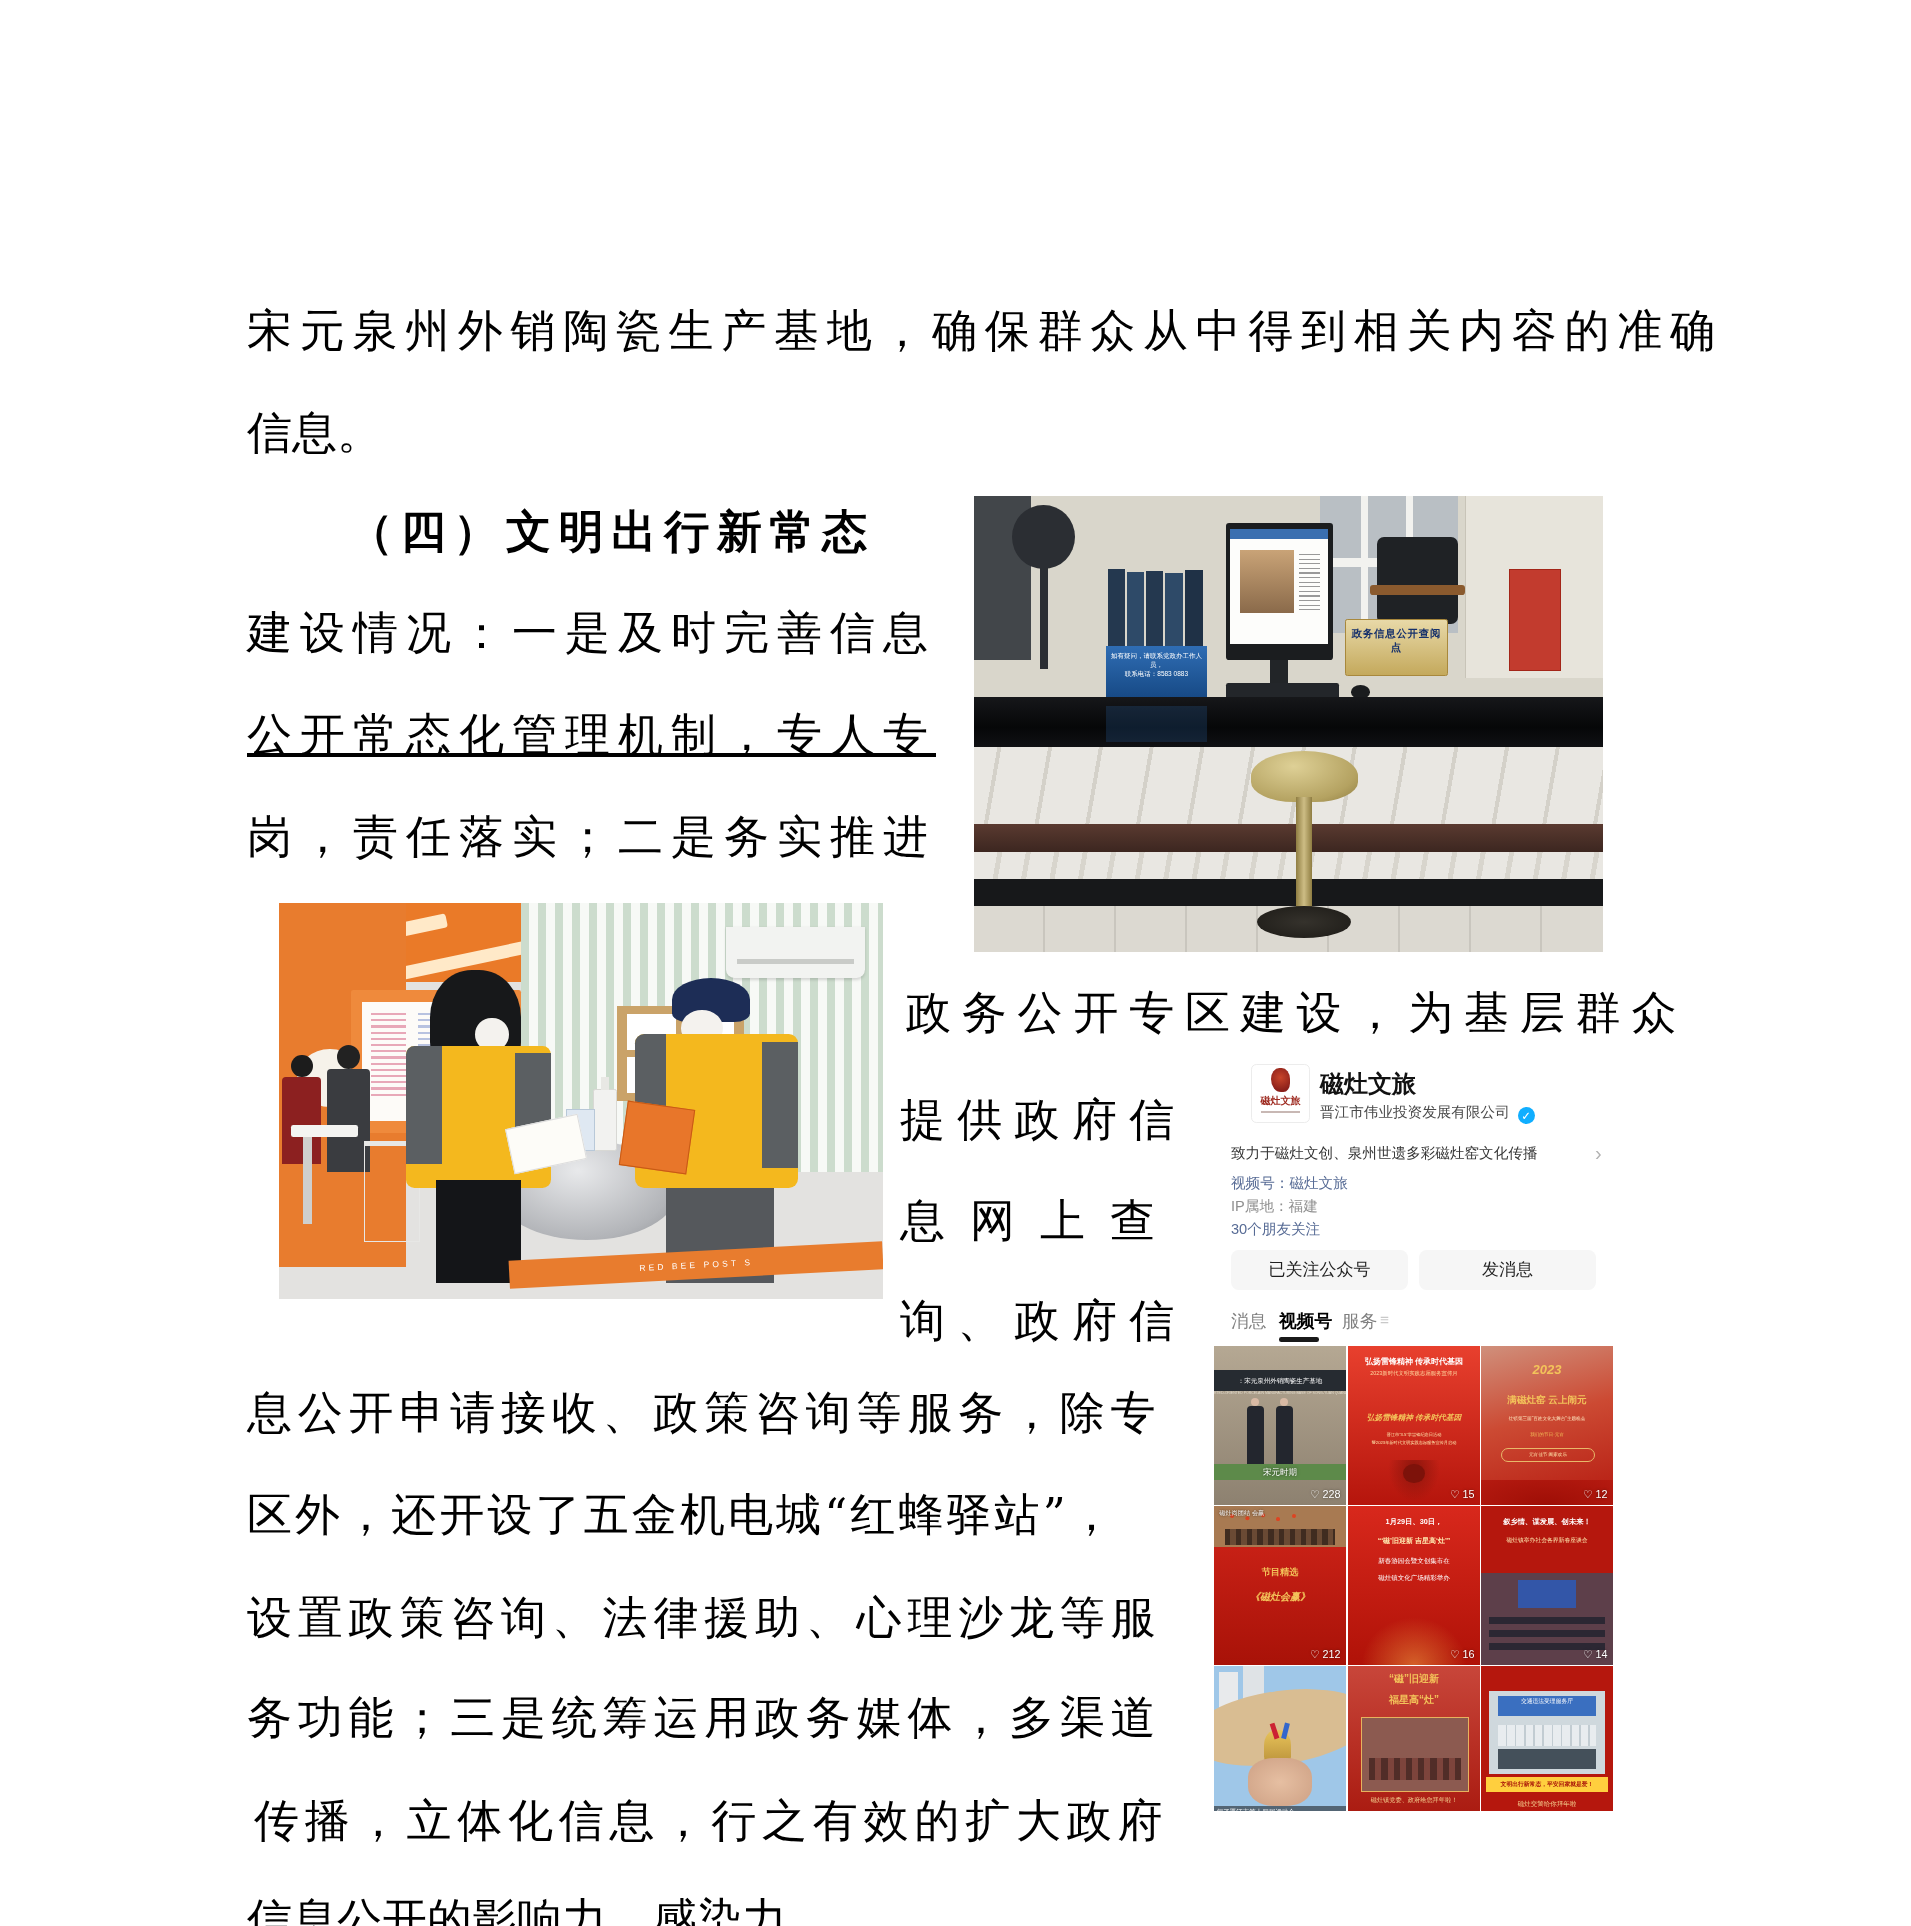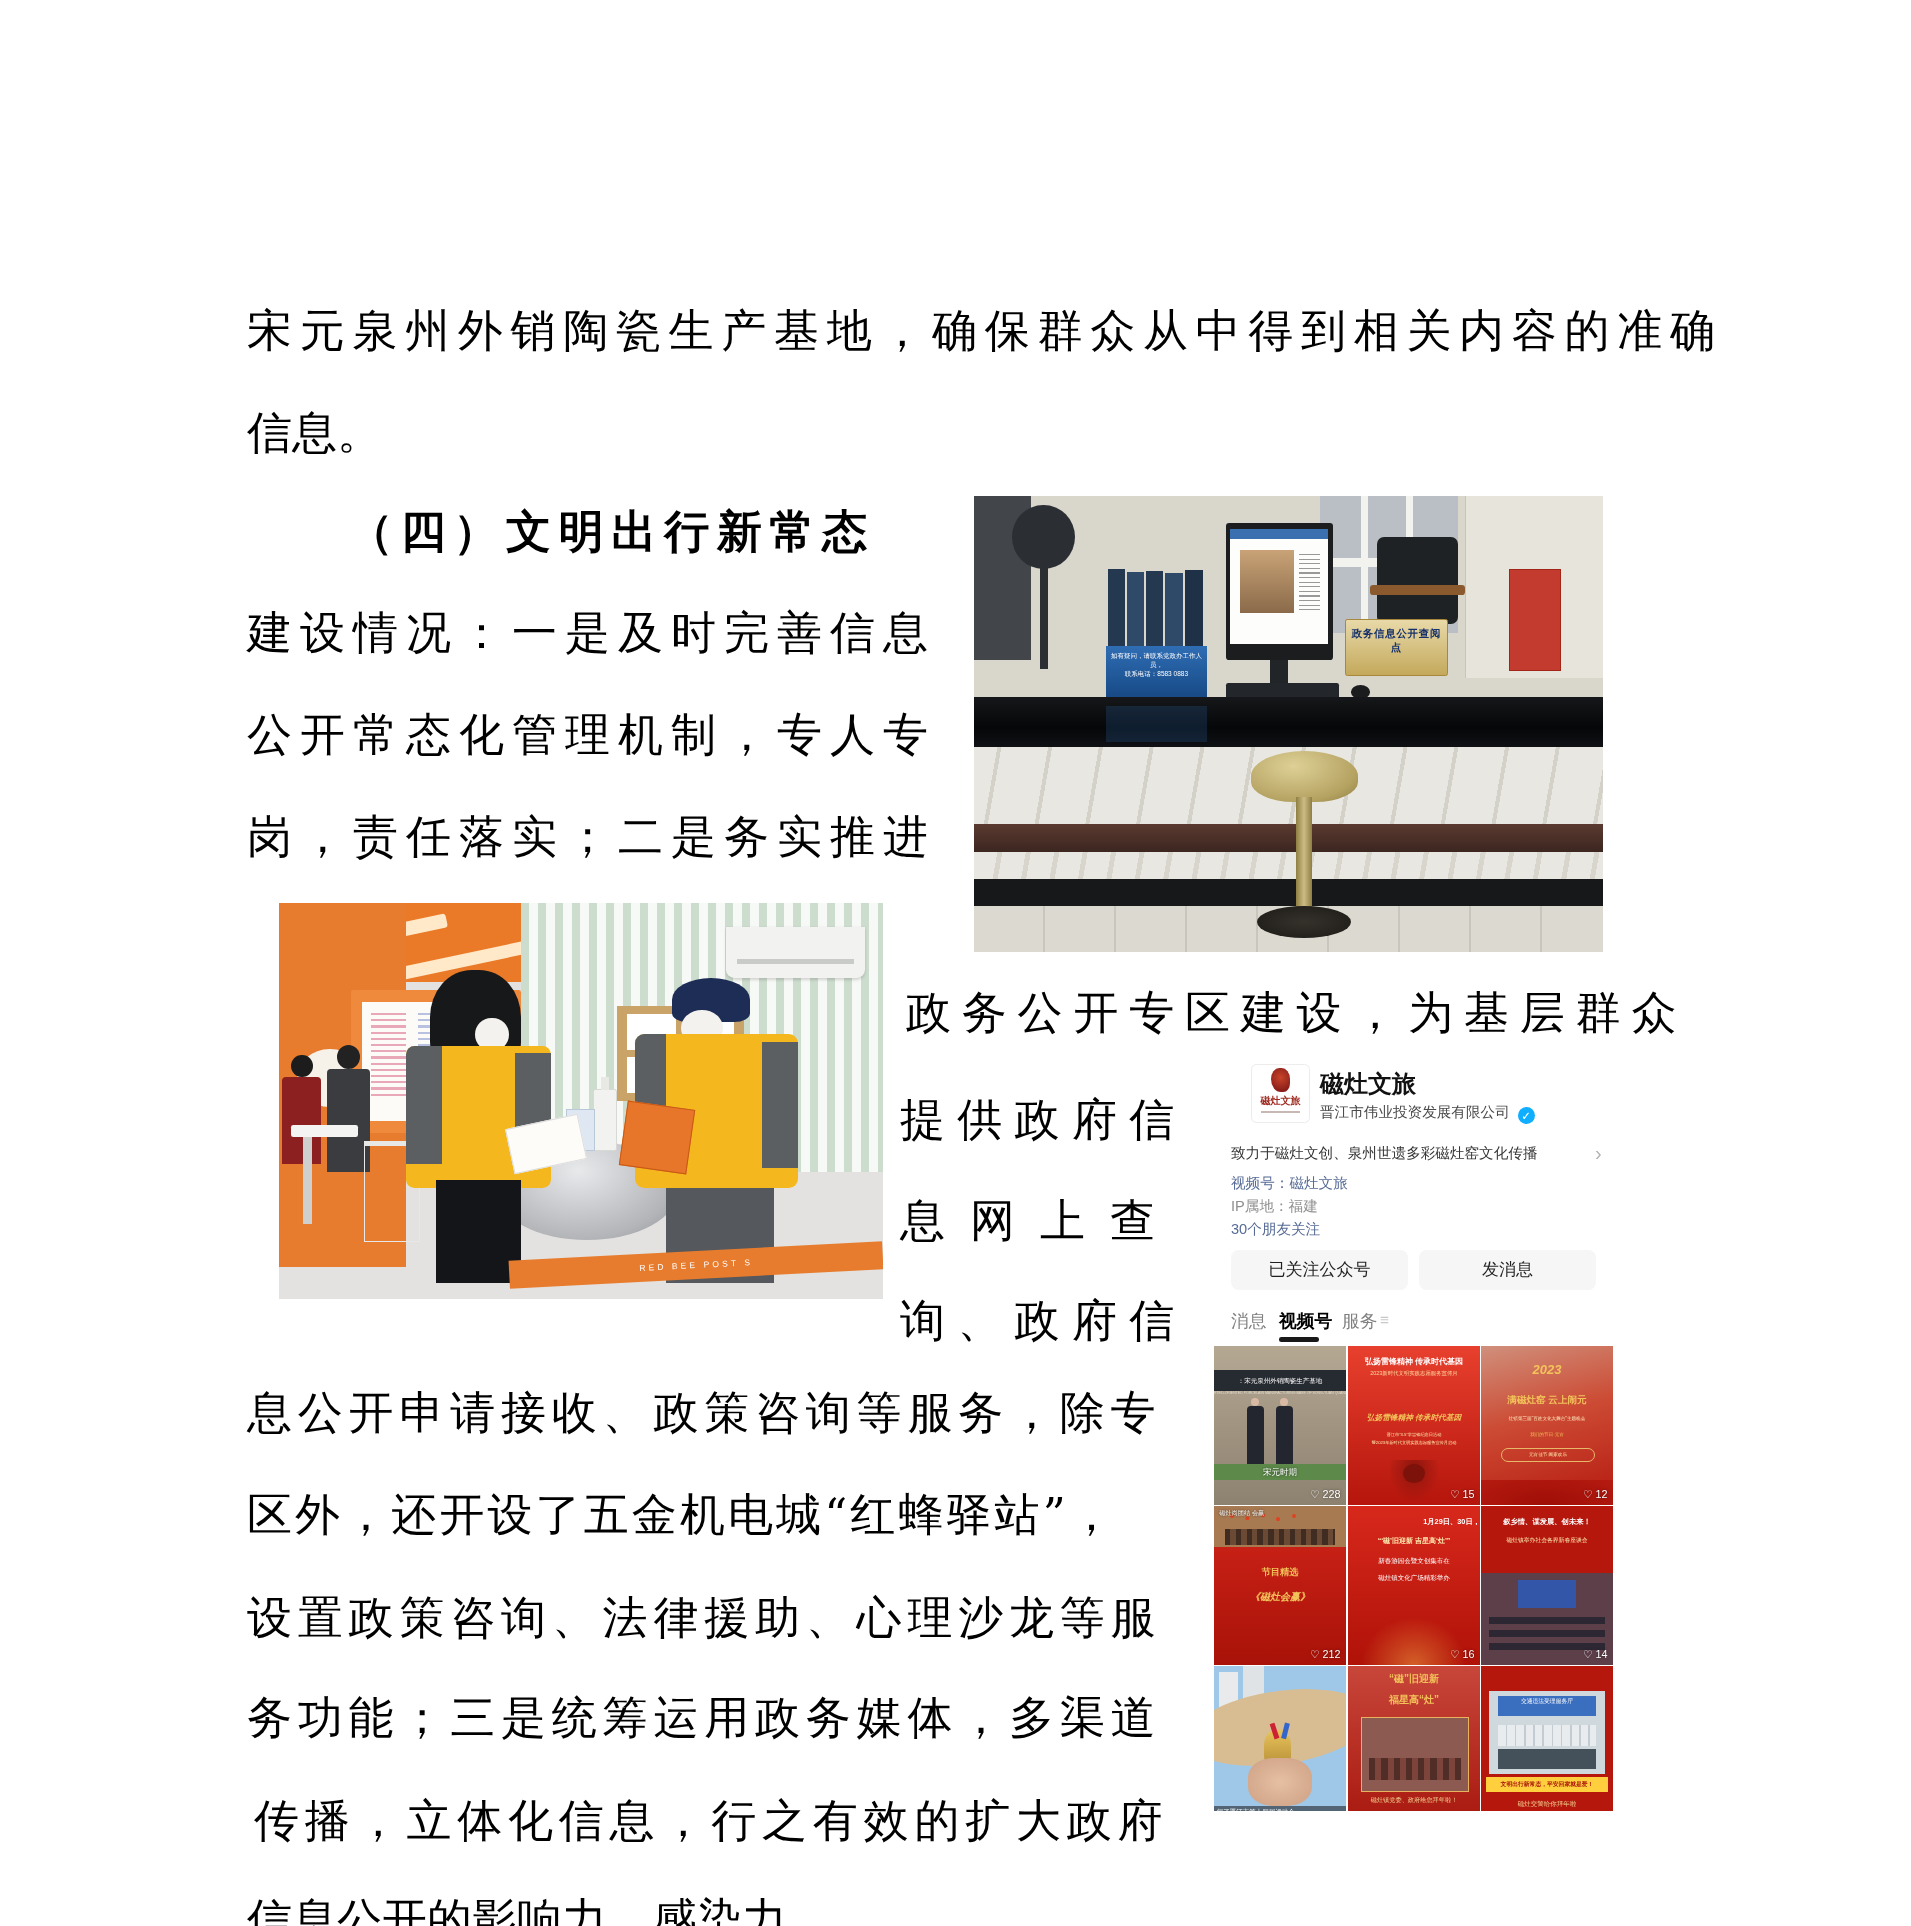--- a/index.html
+++ b/index.html
@@ -27,21 +27,21 @@
 </style>
 </head>
 <body>
 
 <div id="canvas">
 
   <div class="tl" style="left:247px;top:280px;letter-spacing:7.7px;">宋元泉州外销陶瓷生产基地，确保群众从中得到相关内容的准确</div>
   <div class="tl" style="left:247px;top:382px;">信息。</div>
   <div class="tl bold" style="left:348px;top:481px;letter-spacing:7.7px;">（四）文明出行新常态</div>
   <div class="tl" style="left:247px;top:582px;letter-spacing:8px;">建设情况：一是及时完善信息</div>
-  <div class="tl" style="left:247px;top:684px;letter-spacing:8px;">公开常态化管理机制，专人专</div>
+  <div class="tl" style="left:247px;top:684px;letter-spacing:8px;text-decoration:underline;">公开常态化管理机制，专人专</div>
   <div class="tl" style="left:247px;top:786px;letter-spacing:8px;">岗，责任落实；二是务实推进</div>
   <div class="tl" style="left:906px;top:962px;letter-spacing:10.8px;">政务公开专区建设，为基层群众</div>
   <div class="tl" style="left:900px;top:1069px;letter-spacing:12.3px;">提供政府信</div>
   <div class="tl" style="left:900px;top:1170px;letter-spacing:25px;">息网上查</div>
   <div class="tl" style="left:900px;top:1270px;letter-spacing:12.3px;">询、政府信</div>
   <div class="tl" style="left:247px;top:1362px;letter-spacing:5.8px;">息公开申请接收、政策咨询等服务，除专</div>
   <div class="tl" style="left:247px;top:1464px;letter-spacing:3.1px;">区外，还开设了五金机电城“红蜂驿站”，</div>
   <div class="tl" style="left:247px;top:1567px;letter-spacing:5.8px;">设置政策咨询、法律援助、心理沙龙等服</div>
   <div class="tl" style="left:247px;top:1667px;letter-spacing:5.8px;">务功能；三是统筹运用政务媒体，多渠道</div>
   <div class="tl" style="left:254px;top:1770px;letter-spacing:5.8px;">传播，立体化信息，行之有效的扩大政府</div>
@@ -245,21 +245,21 @@
         <div class="abs" style="left:12%;top:20%;width:3.9px;height:3.9px;background:#d42;border-radius:50%;box-shadow:15.4px 2.3px 0 #d42,31px -0.8px 0 #d42,46px 3.1px 0 #d42,62px 0 0 #d42;"></div>
         <div class="abs" style="left:8%;top:55%;width:84%;height:40%;background:repeating-linear-gradient(90deg,#402c20 0 5.4px,#6a4a34 5.4px 10.8px);"></div>
       </div>
       <div class="abs nw" style="left:4%;top:2%;color:#fff;font-size:6.2px;text-shadow:0 0 2.3px rgba(0,0,0,.8);">磁灶尚团结 会赢</div>
       <div class="abs ctr nw gold" style="left:0;top:38%;width:100%;font-size:9.2px;font-weight:700;">节目精选</div>
       <div class="abs ctr nw gold" style="left:0;top:53%;width:100%;font-size:10px;font-weight:700;font-style:italic;">《磁灶会赢》</div>
       <div class="lk"><span>♡</span> <span>212</span></div>
     </div>
 
     <div class="vt" style="left:134px;top:450px;background:linear-gradient(180deg,#d8281c,#b01208);">
-      <div class="abs ctr nw" style="left:0;top:7%;width:100%;color:#fff;font-size:7.3px;font-weight:700;text-align:right;">1月29日、30日，</div>
+      <div class="abs ctr nw" style="left:0;top:7%;width:100%;color:#fff;font-size:7.3px;font-weight:700;">1月29日、30日，</div>
       <div class="abs ctr nw" style="left:0;top:19%;width:100%;color:#ffe9b0;font-size:7px;font-weight:700;">“‘磁’旧迎新 吉星高‘灶’”</div>
       <div class="abs ctr nw" style="left:0;top:32%;width:100%;color:#fff;font-size:6.5px;">新春游园会暨文创集市在</div>
       <div class="abs ctr nw" style="left:0;top:43%;width:100%;color:#fff;font-size:6.5px;">磁灶镇文化广场精彩举办</div>
       <div class="abs" style="left:10%;top:70%;width:80%;height:30%;background:radial-gradient(ellipse at 50% 100%,rgba(255,190,80,.45),rgba(255,190,80,0) 70%);"></div>
       <div class="lk"><span>♡</span> <span>16</span></div>
     </div>
 
     <div class="vt" style="left:267px;top:450px;background:#b5170d;">
       <div class="abs ctr nw" style="left:0;top:7%;width:100%;color:#fff;font-size:7.3px;font-weight:700;">叙乡情、谋发展、创未来！</div>
       <div class="abs ctr nw" style="left:-4%;top:19%;width:108%;color:#ffe9b0;font-size:5.8px;">磁灶镇举办社会各界新春座谈会</div>

